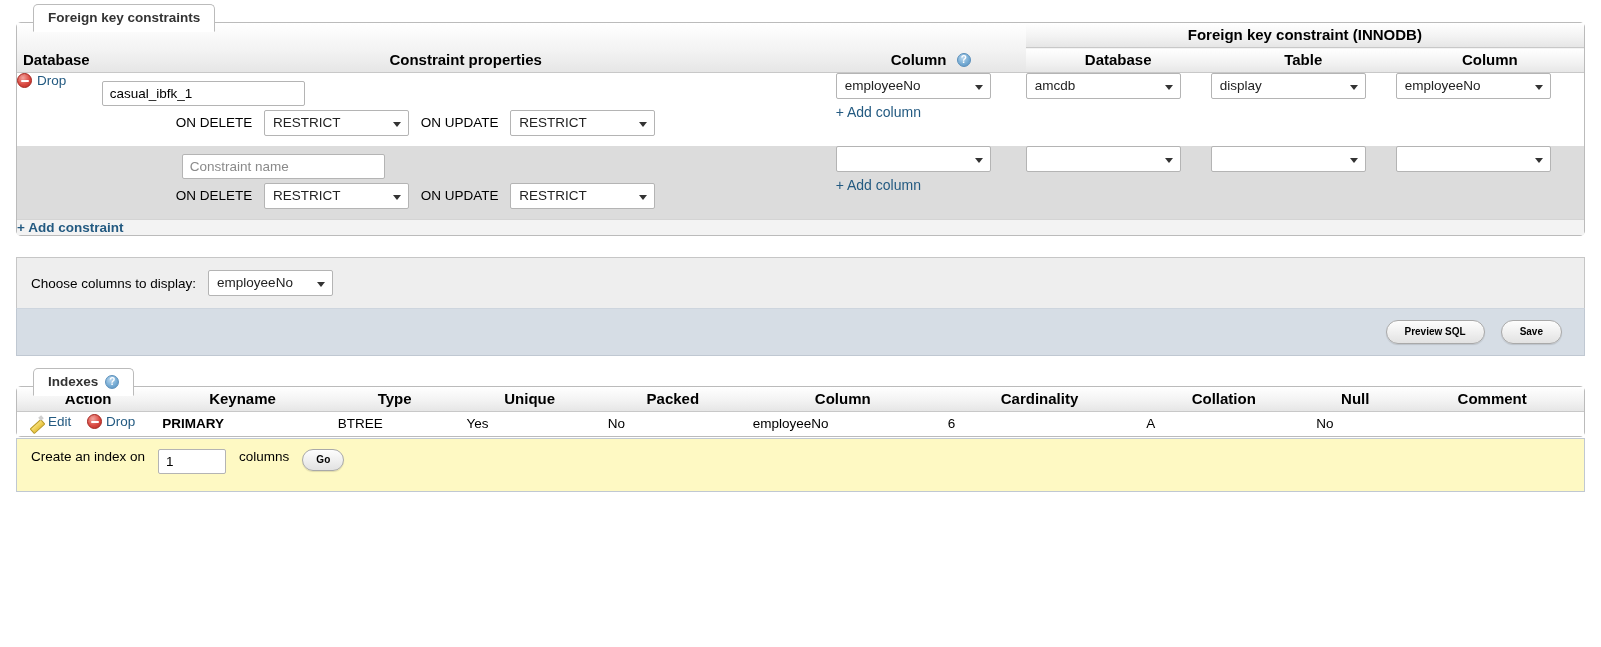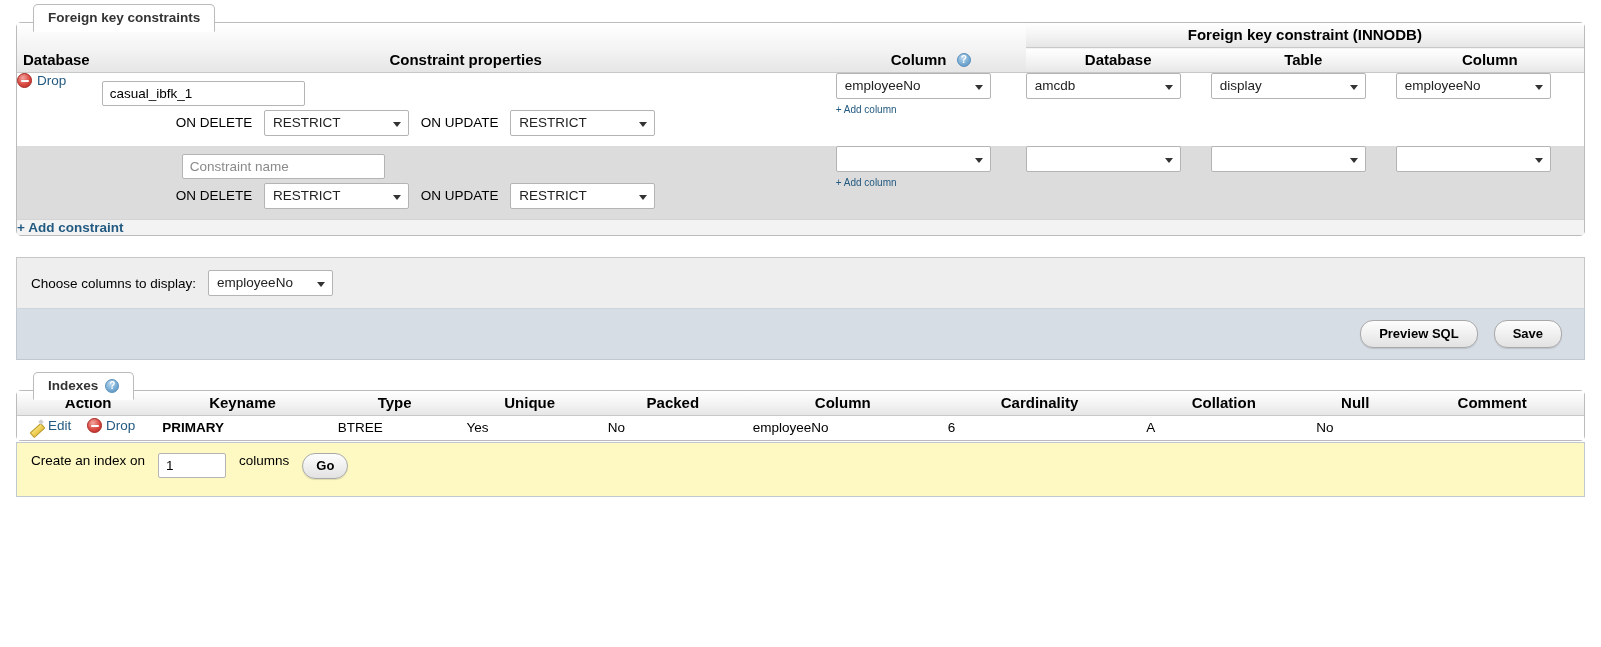--- a/index.html
+++ b/index.html
@@ -188,21 +188,21 @@
     white-space: nowrap;
     font-size: 13.5px;
     color: #000000;
   }
   .onaction-row .lbl { display: inline-block; }
   .sel-restrict { width: 145px; }
 
   .add-column-link {
     color: #235a81;
     text-decoration: none;
-    font-size: 10px;
+    font-size: 14px;
     display: inline-block;
     margin-top: 5px;
   }
   .add-constraint-link {
     color: #235a81;
     text-decoration: none;
     font-weight: bold;
     font-size: 13.5px;
   }
   .add-constraint-row td {
@@ -236,21 +236,21 @@
     border: 1px solid #c0c8d2;
     border-top: 1px solid #cdd5de;
     padding: 11px 22px;
     display: flex;
     justify-content: flex-end;
     align-items: center;
     gap: 16px;
   }
   .btn {
     font-family: "Liberation Sans", sans-serif;
-    font-size: 13px;
+    font-size: 10px;
     font-weight: bold;
     color: #000000;
     background: linear-gradient(to bottom, #fdfdfd 0%, #f0f0f0 50%, #e2e2e2 100%);
     border: 1px solid #a9a9a9;
     border-radius: 13px;
     padding: 5px 18px 6px 18px;
     cursor: pointer;
     box-shadow: 0 1px 1px rgba(0,0,0,0.12);
   }
   .btn-go {

